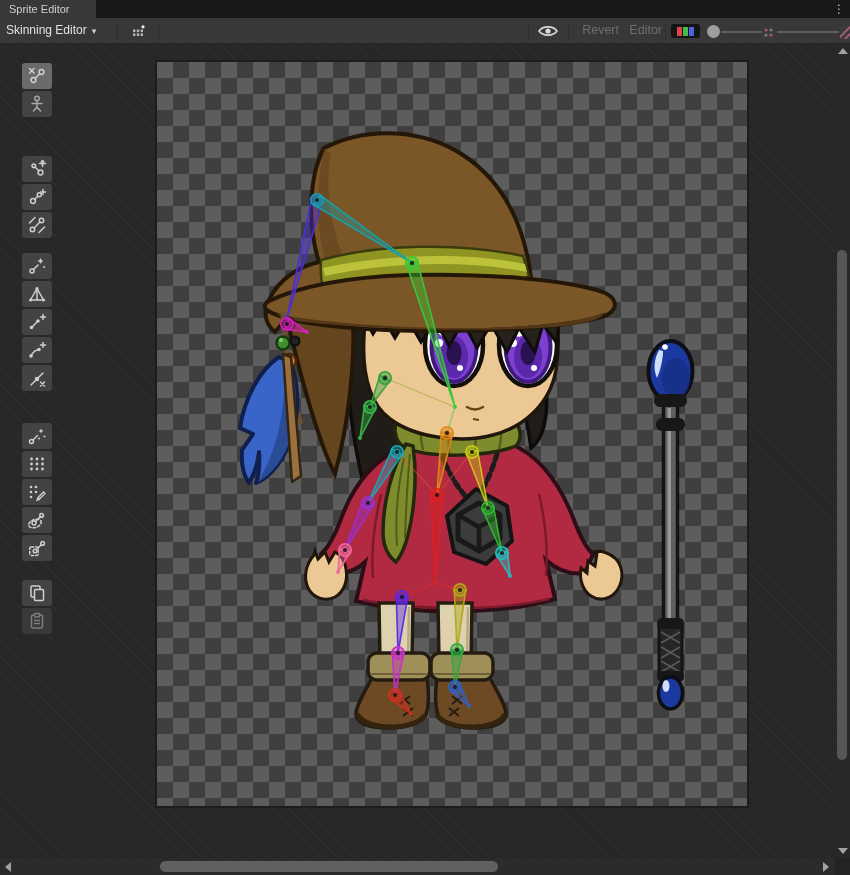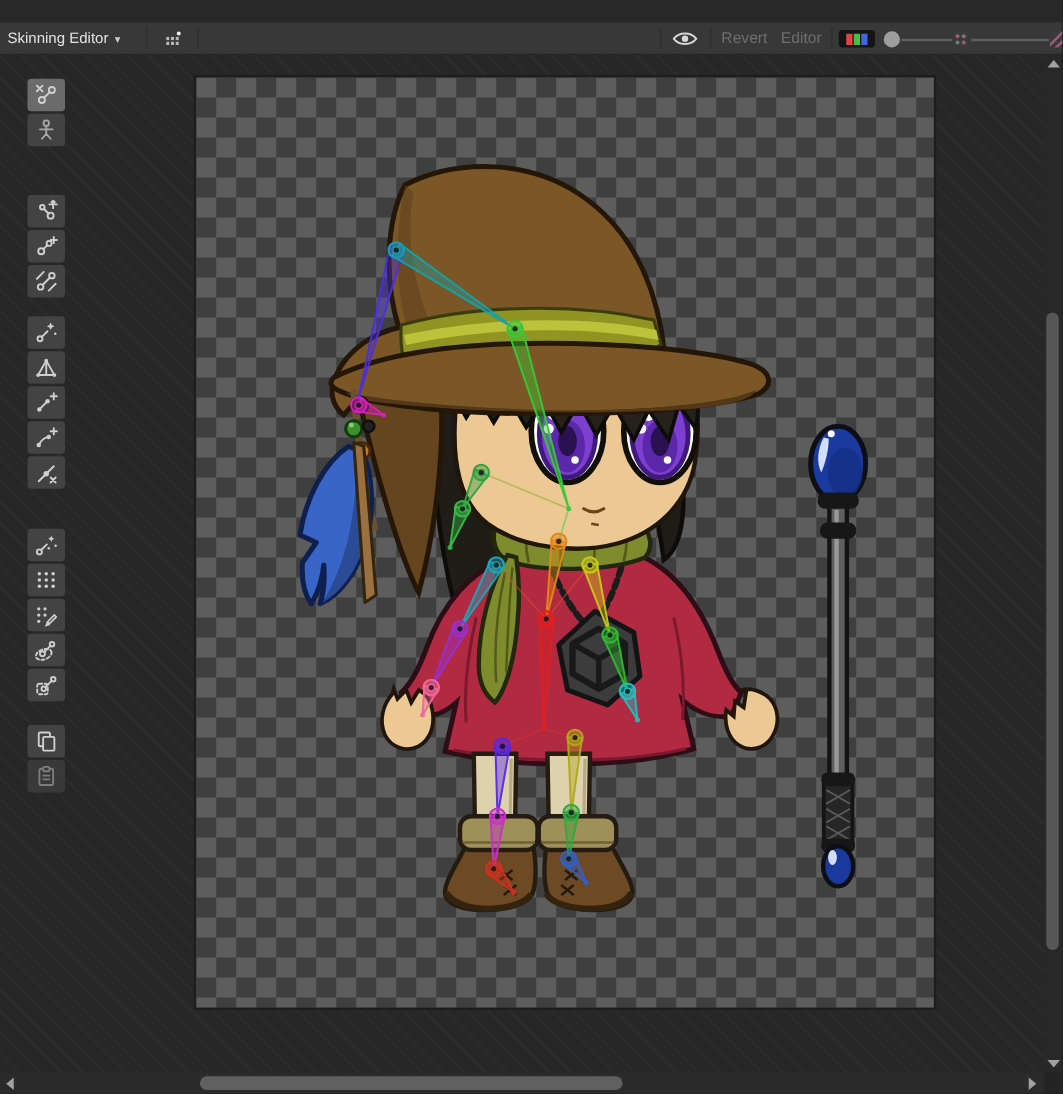--- a/index.html
+++ b/index.html
@@ -9,21 +9,21 @@
   .tabbar{position:absolute;left:0;top:0;width:850px;height:18px;background:#181818;}
   .tab{position:absolute;left:0;top:0;height:18px;width:96px;background:#383838;color:#cfcfcf;
        font-size:11px;line-height:18px;padding-left:9px;box-sizing:border-box;}
   .kebab{position:absolute;right:5px;top:1px;color:#c0c0c0;font-size:12px;line-height:16px;letter-spacing:0;}
   
   .toolbar{position:absolute;left:0;top:18px;width:850px;height:26px;background:#383838;border-bottom:1px solid #262626;box-sizing:border-box;padding-left:36px;}
   .toolbar .sep{position:absolute;top:4px;height:17px;width:1px;background:#2d2d2d;}
   .mode-btn{position:absolute;left:6px;top:0;height:25px;line-height:25px;color:#e2e2e2;font-size:12px;cursor:default;}
   .mode-btn .caret{font-size:9px;margin-left:5px;color:#cdcdcd;}
   .tb-iconbtn{position:absolute;top:2px;width:28px;height:21px;display:flex;align-items:center;justify-content:center;}
-  .tb-txtbtn{position:absolute;top:0;height:25px;line-height:25px;text-align:center;font-size:12.5px;color:#6e6e6e;}
+  .tb-txtbtn{position:absolute;top:0;height:25px;line-height:25px;text-align:right;font-size:12.5px;color:#6e6e6e;}
   .swatch{position:absolute;left:671px;top:6px;width:29px;height:14px;background:#141414;border-radius:3px;display:flex;align-items:center;justify-content:center;gap:1px;}
   .swatch i{display:block;width:5px;height:9px;}
   .slider-knob{position:absolute;left:707px;top:7px;width:13px;height:13px;border-radius:50%;background:#9e9e9e;}
   .slider-track{position:absolute;top:13px;height:2px;background:#5e5e5e;}
   .slider-icon{position:absolute;top:7px;width:13px;height:13px;}
   
   .main{position:absolute;left:0;top:44px;right:0;bottom:17px;
         background:repeating-linear-gradient(45deg,#272727 0px,#272727 10px,#2b2b2b 10px,#2b2b2b 12px);}
   
   .tool-group{position:absolute;left:22px;width:30px;}
@@ -47,20 +47,26 @@
   .hthumb{position:absolute;left:160px;width:338px;top:3px;height:11px;background:#606060;border-radius:5.5px;}
   .arr-left{left:5px;top:4px;border-top:5px solid transparent;border-bottom:5px solid transparent;border-right:6px solid #a2a2a2;}
   .arr-right{right:6px;top:4px;border-top:5px solid transparent;border-bottom:5px solid transparent;border-left:6px solid #a2a2a2;}
   .corner{position:absolute;right:0;bottom:0;width:15px;height:17px;background:#242424;}
 </style>
 </head>
 <body>
 
 <div class="window">
 
+  <div class="tabbar">
+    <div class="tab">
+      <span>Sprite Editor</span>
+    </div>
+    <div class="kebab">⋮</div>
+  </div>
 
   <div class="toolbar">
     <div class="mode-btn">
       <span>Skinning Editor</span><span class="caret">▾</span>
     </div>
     <div class="sep" style="left:117px"></div>
     <div class="tb-iconbtn" style="left:124px">
       <svg width="20" height="20" viewBox="0 0 20 20">
         <g fill="#b5b5b5">
             <rect x="5" y="8.5" width="2.4" height="2.6"></rect>

